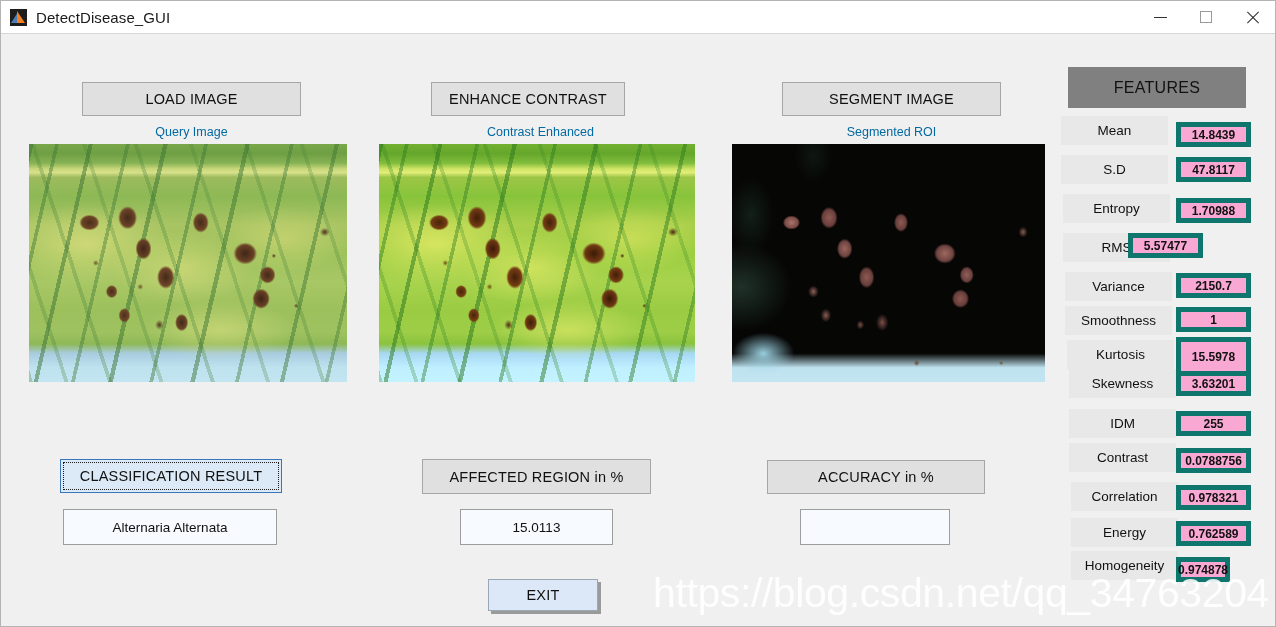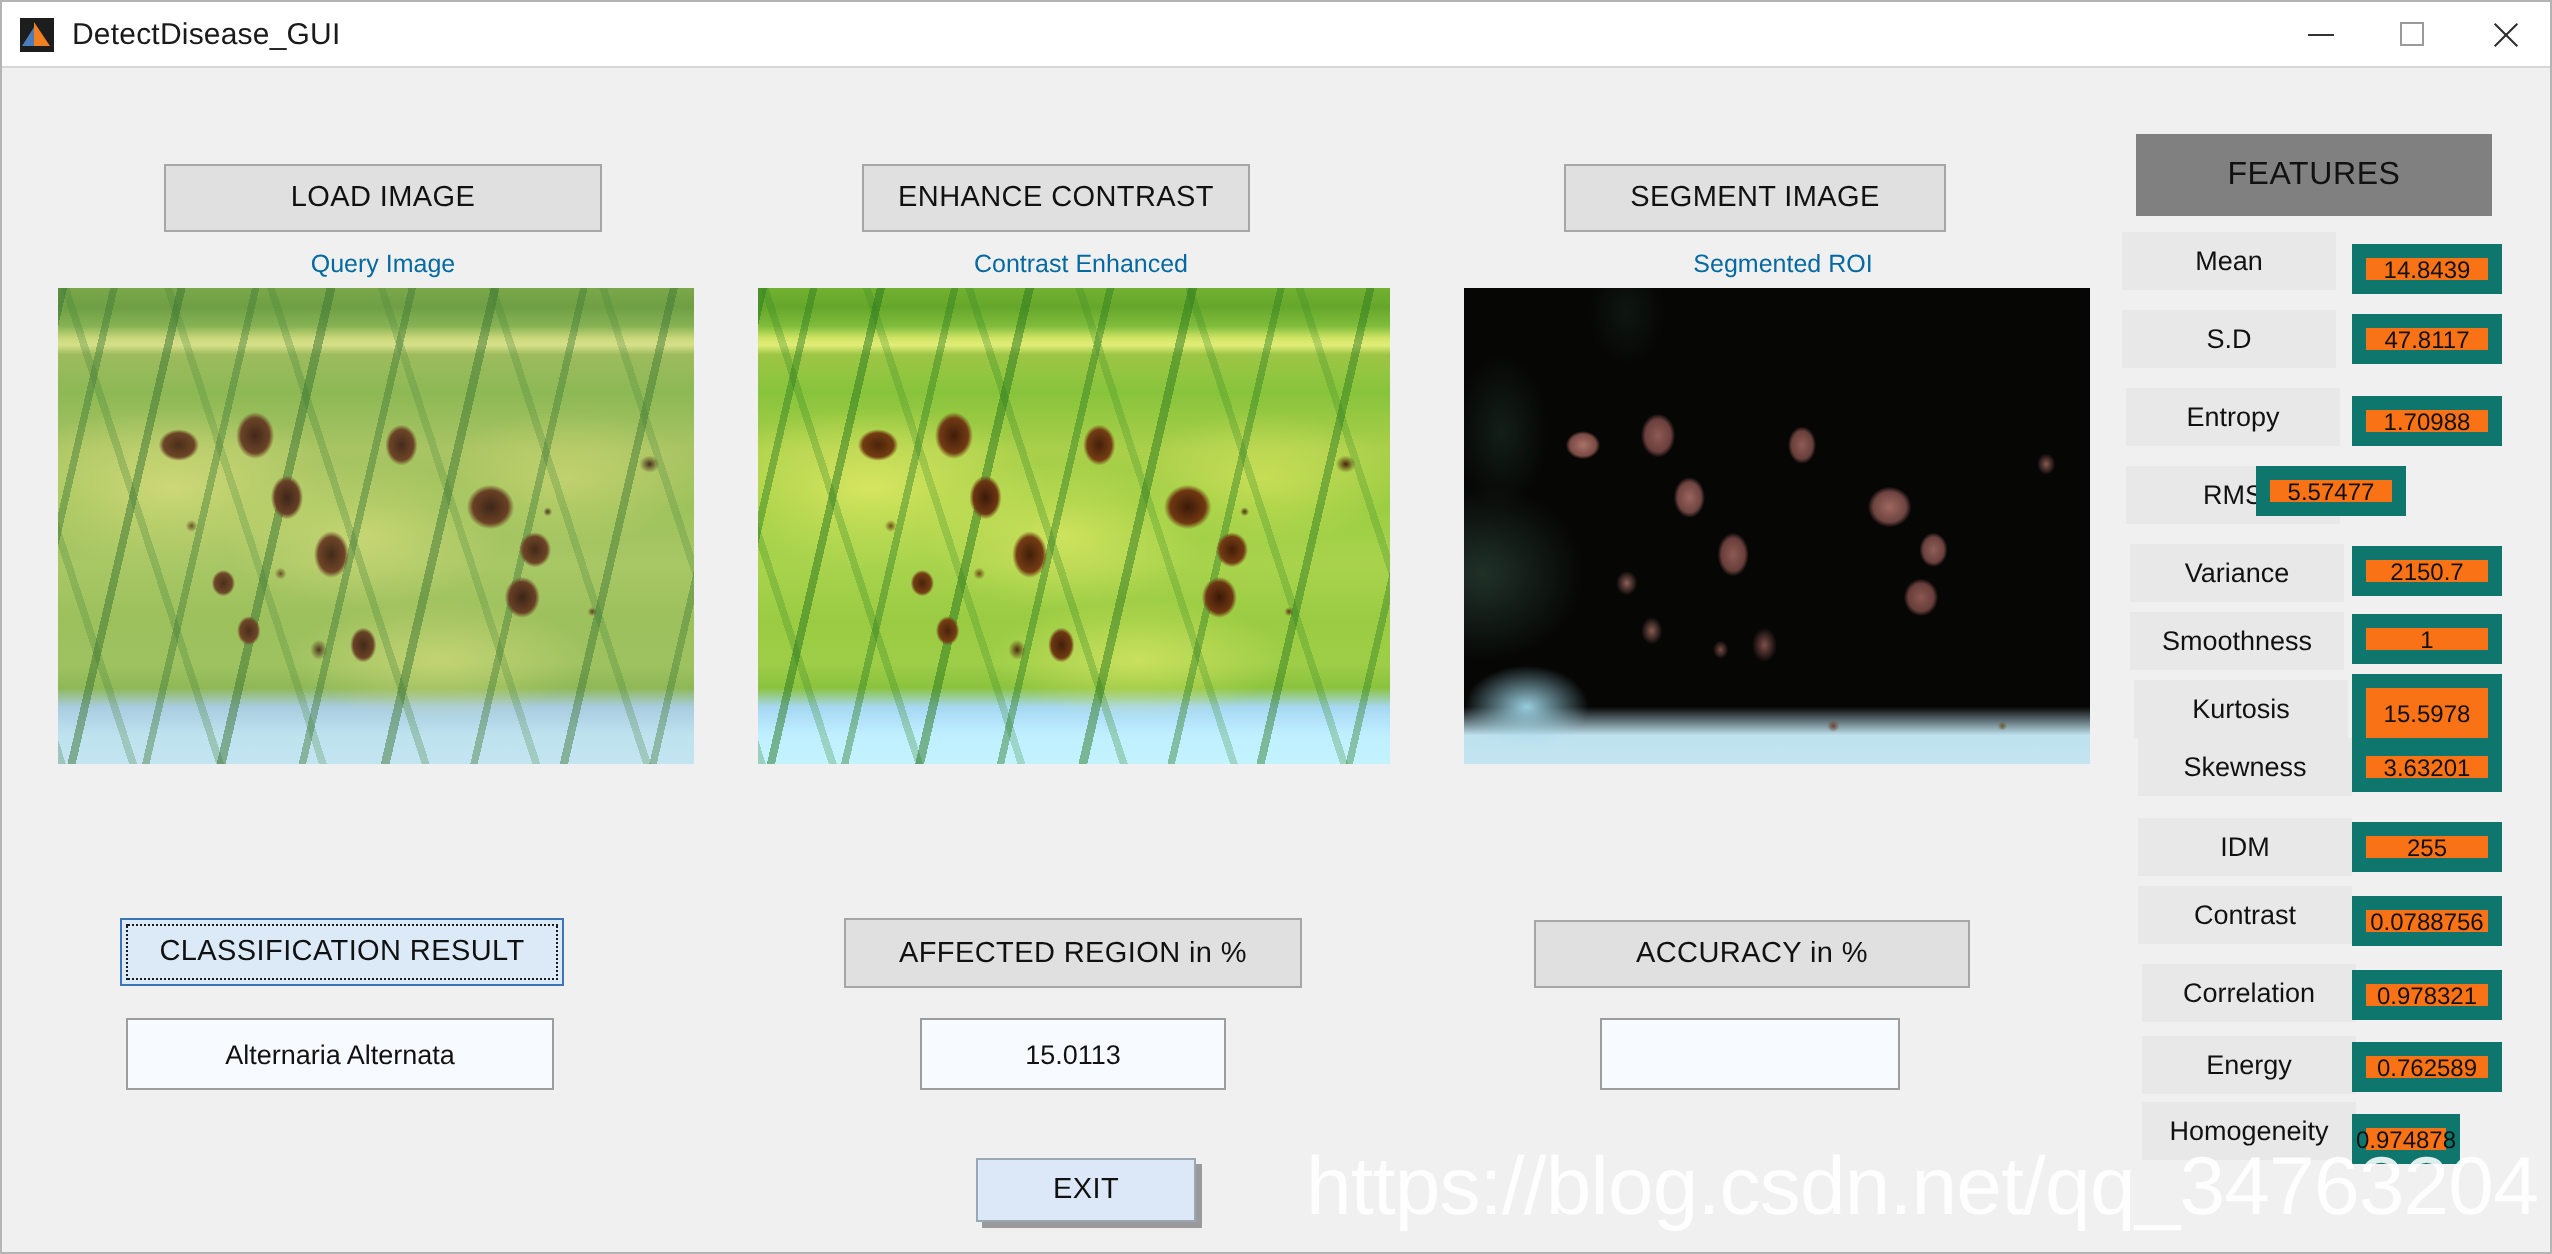--- a/index.html
+++ b/index.html
@@ -236,25 +236,26 @@
   .feat-label {
     position: absolute;
     background: #e8e8e8;
     display: flex; align-items: center; justify-content: center;
     font-size: 13.5px;
     color: #111;
     white-space: nowrap;
   }
   .feat-value {
     position: absolute;
-    background: #f97316;
-    border: 7px solid #0f766e;
+    background: #f9a8d4;
+    border: 5px solid #0f766e;
     display: flex; align-items: center; justify-content: center;
     font-size: 12px;
     color: #111;
+    font-weight: bold;
   }
 
   
   #watermark {
     position: absolute;
     left: 652px; top: 569px;
     font-size: 41px;
     color: rgba(255,255,255,0.88);
     white-space: nowrap;
     letter-spacing: -0.4px;
@@ -290,21 +291,21 @@
   <div class="img-panel" style="left:28px; top:143px; width:318px; height:238px;">
     <div class="leaf"></div>
   </div>
 
   <div class="mbtn" style="left:430px; top:81px; width:194px; height:34px;">ENHANCE CONTRAST</div>
   <div class="caption" style="left:430px; top:124px; width:219px;">Contrast Enhanced</div>
   <div class="img-panel" style="left:378px; top:143px; width:316px; height:238px;">
     <div class="leaf enhanced"></div>
   </div>
 
-  <div class="mbtn" style="left:781px; top:81px; width:191px; height:34px;">SEGMENT IMAGE</div>
+  <div class="mbtn" style="left:781px; top:81px; width:219px; height:34px;">SEGMENT IMAGE</div>
   <div class="caption" style="left:781px; top:124px; width:219px;">Segmented ROI</div>
   <div class="img-panel" style="left:731px; top:143px; width:313px; height:238px;">
     <div class="segmented"></div>
   </div>
 
   <div class="mbtn mbtn-focus" style="left:59px; top:458px; width:222px; height:34px;">
     <span>CLASSIFICATION RESULT</span>
     <span class="focus-ring"></span>
   </div>
   <div class="mfield" style="left:62px; top:508px; width:214px; height:36px;">Alternaria Alternata</div>

